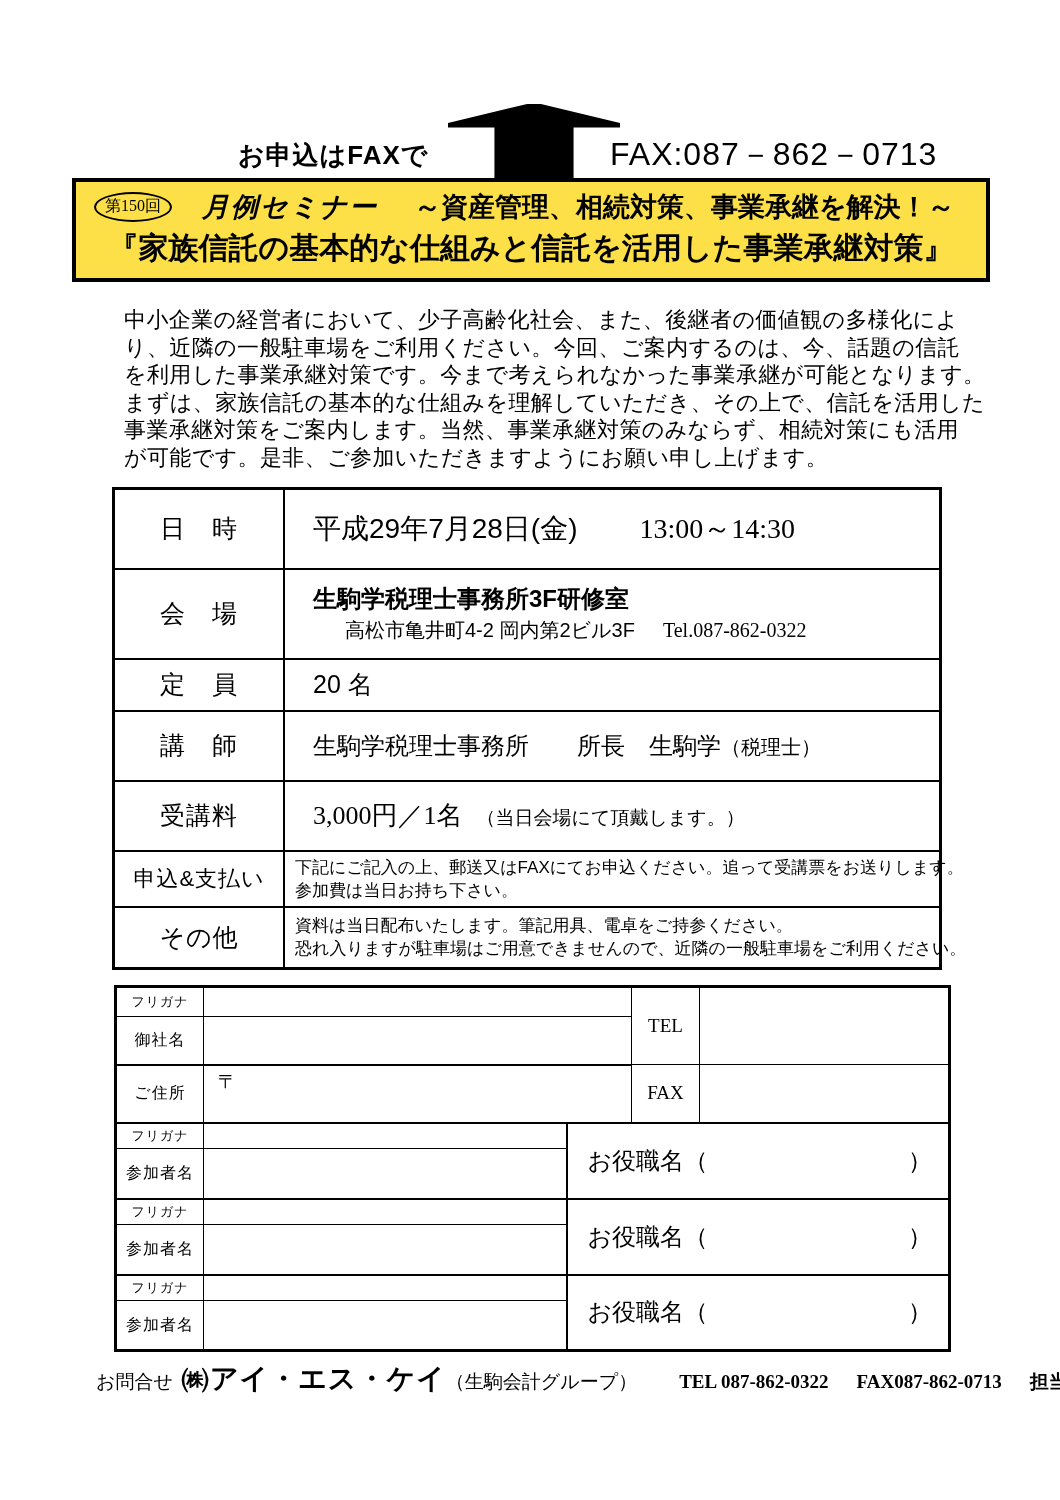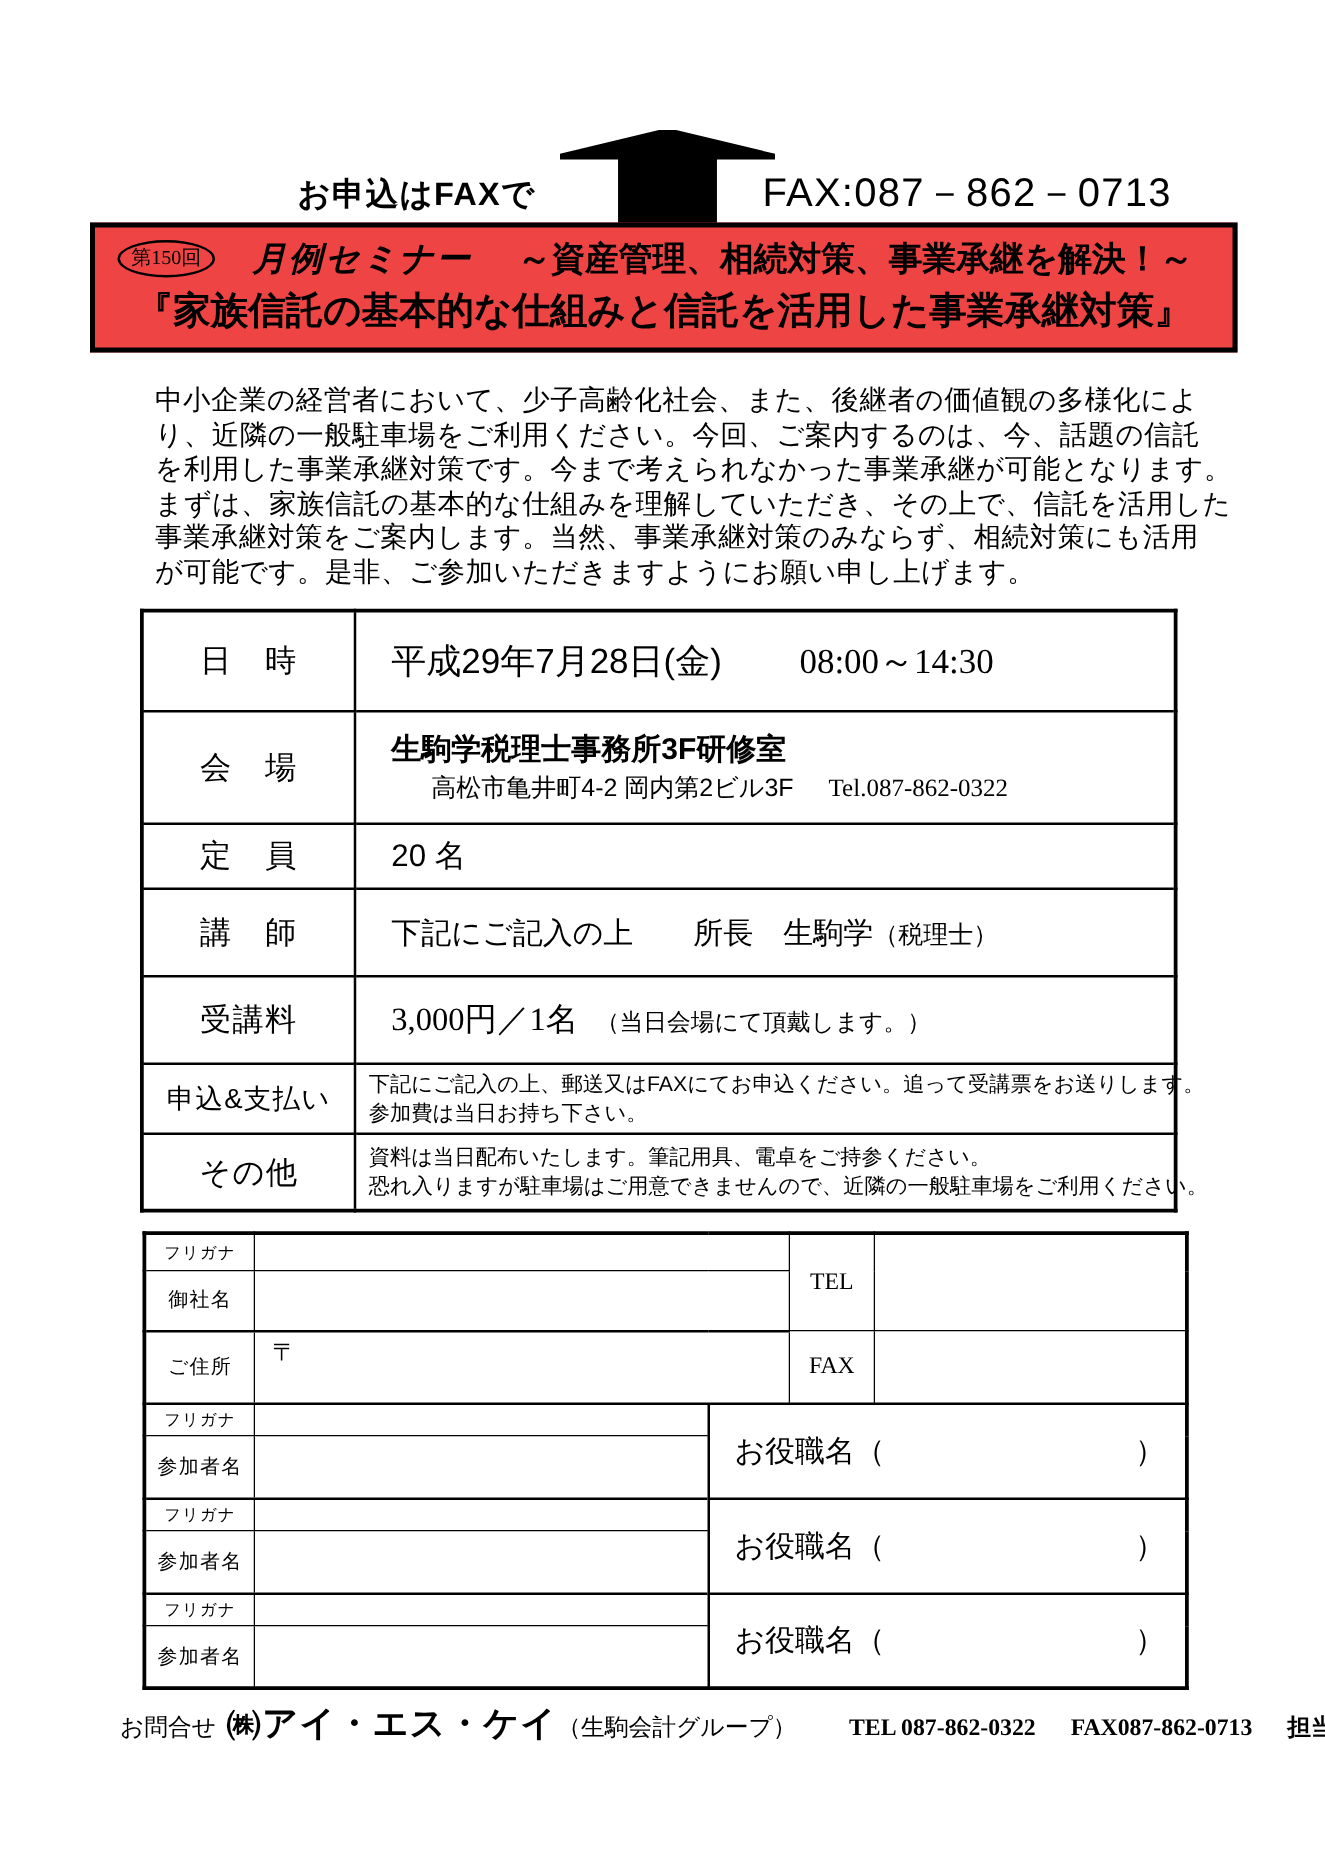--- a/index.html
+++ b/index.html
@@ -11,21 +11,21 @@
   }
   .serif{font-family:"Liberation Serif","DejaVu Serif",serif;}
 
   
   .fax-callout{position:absolute;left:238px;top:138px;font-size:26px;font-weight:bold;letter-spacing:1px;}
   .up-arrow{position:absolute;left:448px;top:104px;width:172px;height:76px;background:#000;
     clip-path:polygon(46% 0,54% 0,100% 25%,100% 31%,73% 31%,73% 100%,27% 100%,27% 31%,0 31%,0 25%);}
   .fax-number{position:absolute;left:610px;top:133px;font-size:32px;letter-spacing:1px;}
 
   
-  .header-box{position:absolute;left:72px;top:178px;width:910px;height:96px;border:4px solid #000;background:#ef4444;}
+  .header-box{position:absolute;left:72px;top:178px;width:910px;height:96px;border:4px solid #000;background:#fde047;}
   .header-row1{display:flex;align-items:center;margin:7px 0 0 18px;}
   .session-badge{border:2px solid #000;border-radius:50%;padding:2px 9px 3px;font-size:16px;white-space:nowrap;
     font-family:"Liberation Serif","DejaVu Serif",serif;}
   .series-name{margin-left:30px;font-size:27px;font-weight:bold;font-style:italic;letter-spacing:2px;white-space:nowrap;}
   .tagline{margin-left:36px;font-size:27px;font-weight:bold;white-space:nowrap;
     font-family:"Liberation Serif","DejaVu Serif",serif;}
   .seminar-title{text-align:center;font-size:30px;font-weight:bold;margin-top:3px;letter-spacing:0px;white-space:nowrap;}
 
   
   .intro{position:absolute;left:124px;top:306px;width:860px;}
@@ -93,38 +93,38 @@
   <div>まずは、家族信託の基本的な仕組みを理解していただき、その上で、信託を活用した</div>
   <div>事業承継対策をご案内します。当然、事業承継対策のみならず、相続対策にも活用</div>
   <div>が可能です。是非、ご参加いただきますようにお願い申し上げます。</div>
 </div>
 
 <table class="details">
   <tbody>
       <tr style="height:80px;">
     <td class="dlabel">日　時</td>
     <td class="dval">
-      <span class="dt-date">平成29年7月28日(金)</span><span class="dt-time serif">08:00～14:30</span>
+      <span class="dt-date">平成29年7月28日(金)</span><span class="dt-time serif">13:00～14:30</span>
     </td>
   </tr>
   <tr style="height:90px;">
     <td class="dlabel">会　場</td>
     <td class="dval">
       <div class="venue-name">生駒学税理士事務所3F研修室</div>
       <div class="venue-sub"><span>高松市亀井町4-2 岡内第2ビル3F</span><span class="venue-tel serif">Tel.087-862-0322</span></div>
     </td>
   </tr>
   <tr style="height:52px;">
     <td class="dlabel">定　員</td>
     <td class="dval capacity-val">20 名</td>
   </tr>
   <tr style="height:70px;">
     <td class="dlabel">講　師</td>
     <td class="dval">
-      <span class="lect-main">下記にご記入の上　　所長　生駒学</span><span class="lect-suffix">（税理士）</span>
+      <span class="lect-main">生駒学税理士事務所　　所長　生駒学</span><span class="lect-suffix">（税理士）</span>
     </td>
   </tr>
   <tr style="height:70px;">
     <td class="dlabel">受講料</td>
     <td class="dval">
       <span class="fee-price serif">3,000円／1名</span><span class="fee-note">（当日会場にて頂戴します。）</span>
     </td>
   </tr>
   <tr style="height:56px;">
     <td class="dlabel" style="font-size:22px;">申込&amp;支払い</td>

